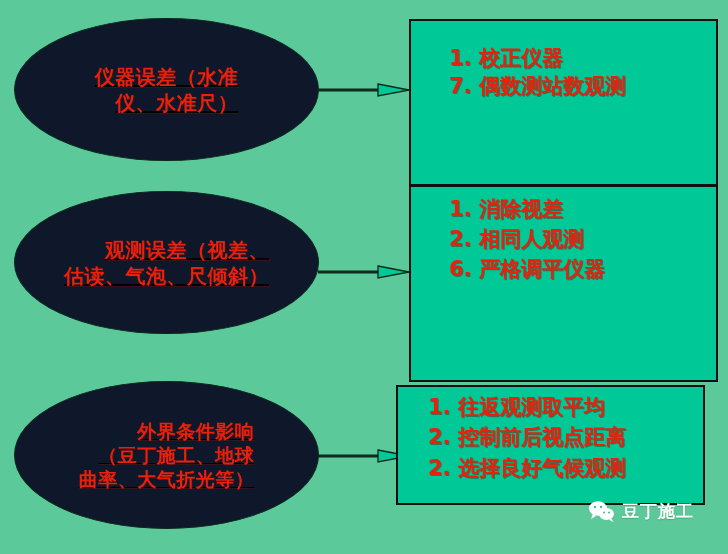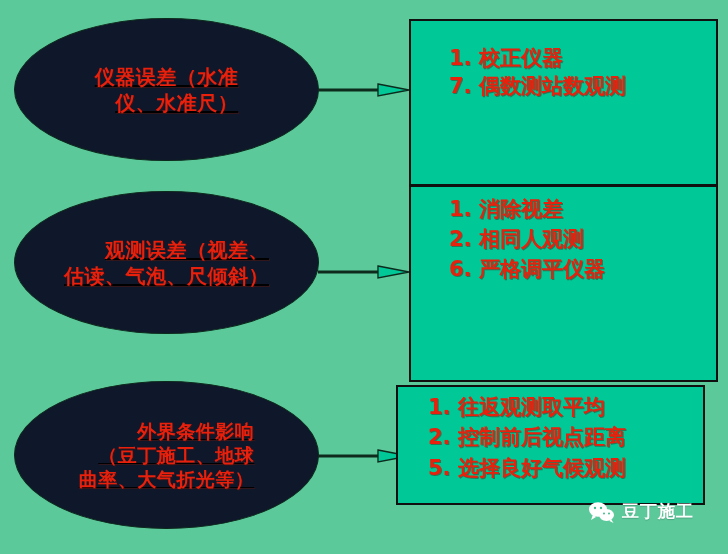--- a/index.html
+++ b/index.html
@@ -81,21 +81,21 @@
     position: absolute;
     pointer-events: none;
   }
 
   
   #watermark {
     position: absolute;
     left: 588px;
     top: 500px;
     display: flex;
-    align-items: center;
+    align-items: flex-start;
     gap: 7px;
   }
   .wechat-logo {
     width: 27px;
     height: 22px;
     position: relative;
   }
   .wm-text {
     color: #ffffff;
     font-size: 17px;
@@ -147,21 +147,21 @@
   </div>
 
   <svg class="connector" id="arrow-3" style="left:316px; top:442px;" width="98" height="28" viewBox="0 0 98 28">
     <line x1="2" y1="14" x2="76" y2="14" stroke="#0d2b1d" stroke-width="3"></line>
     <polygon points="62,8 93,14 62,20" fill="#00c896" stroke="#0d2b1d" stroke-width="1.4"></polygon>
   </svg>
 
   <div class="node-box" id="box-3">
     <div class="box-line">1. 往返观测取平均</div>
     <div class="box-line">2. 控制前后视点距离</div>
-    <div class="box-line">5. 选择良好气候观测</div>
+    <div class="box-line">2. 选择良好气候观测</div>
   </div>
 
   <div id="watermark">
     <svg class="wechat-logo" viewBox="0 0 54 44">
       <ellipse cx="20" cy="17" rx="18" ry="14.5" fill="#ffffff"></ellipse>
       <polygon points="10,27 6,38 16,32" fill="#ffffff"></polygon>
       <circle cx="14" cy="14" r="2.3" fill="#3ab98a"></circle>
       <circle cx="26" cy="14" r="2.3" fill="#3ab98a"></circle>
       <ellipse cx="37" cy="28" rx="15" ry="12" fill="#ffffff"></ellipse>
       <polygon points="46,36 51,44 43,40" fill="#ffffff"></polygon>

